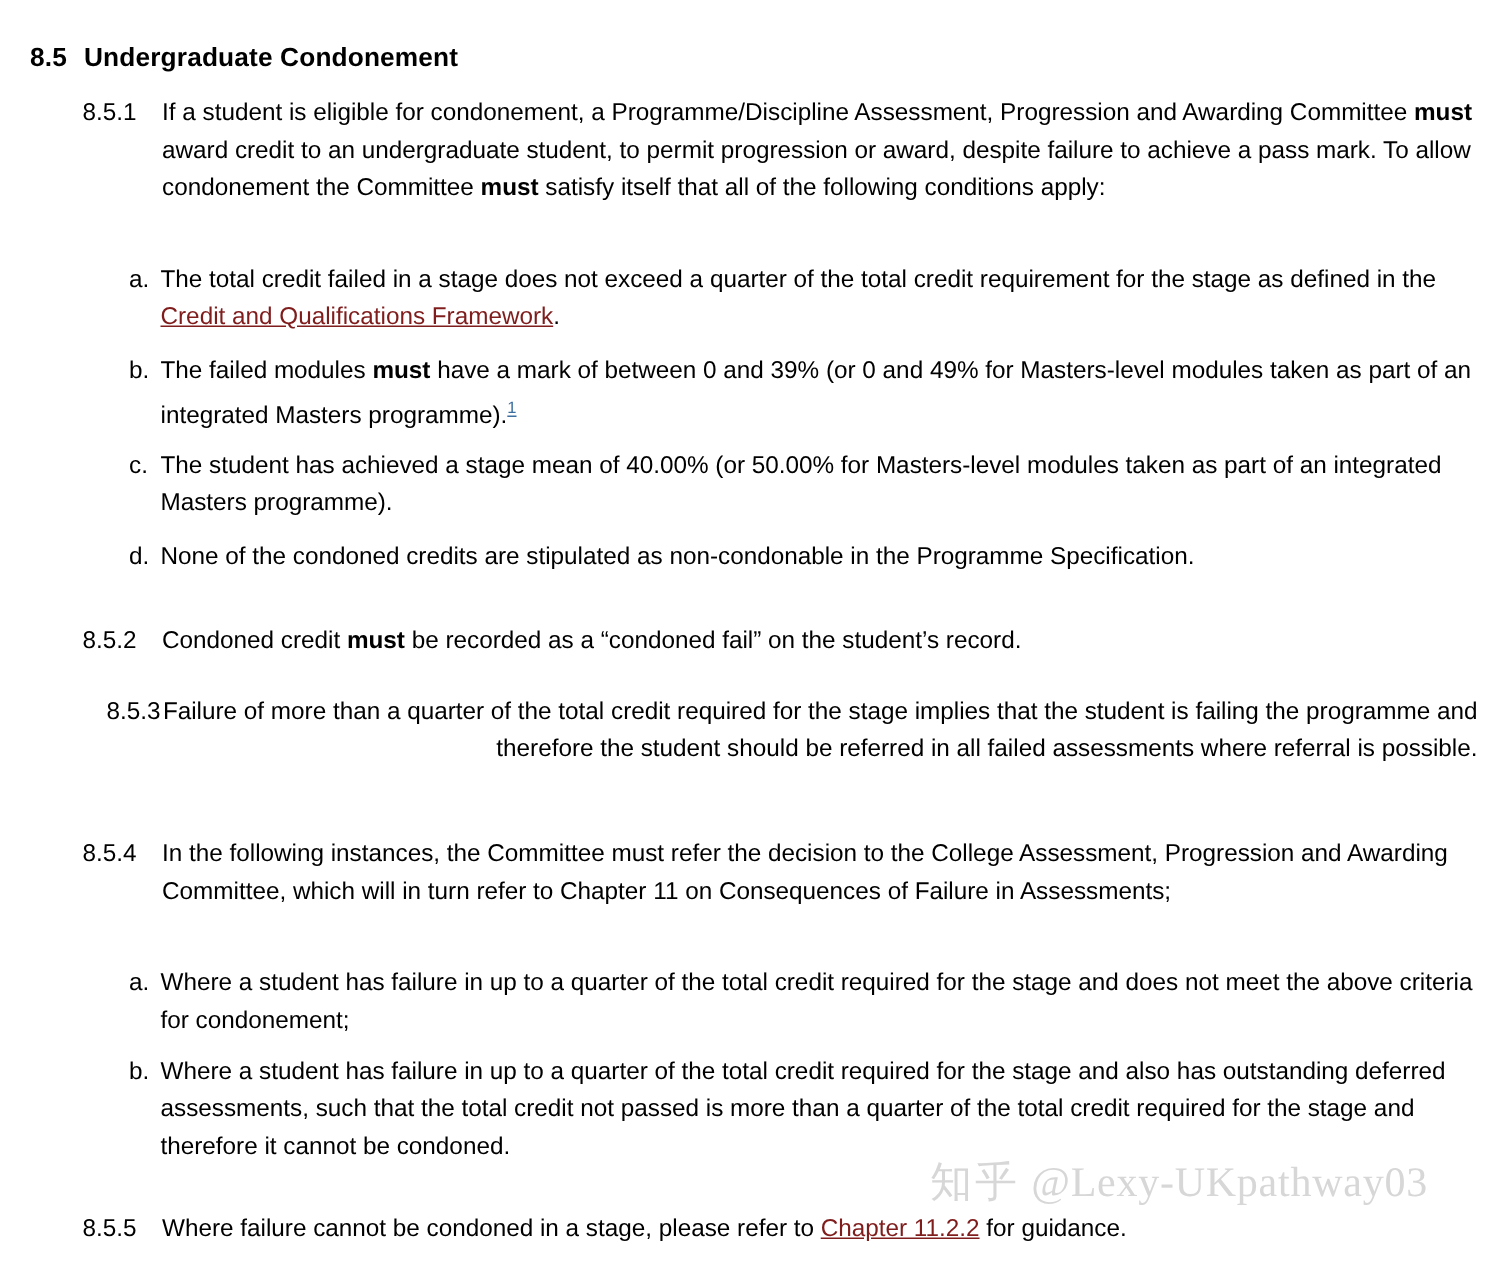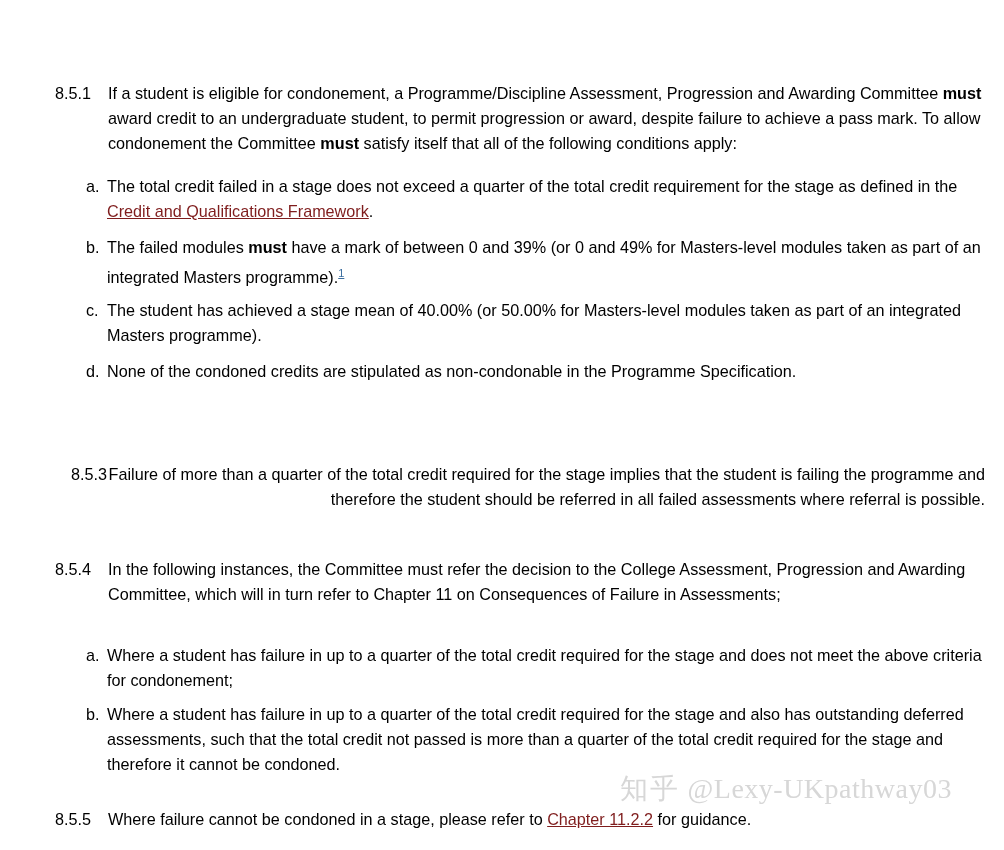--- a/index.html
+++ b/index.html
@@ -109,22 +109,25 @@
     user-select: none;
     font-family: Liberation Serif, serif;
   }
   .watermark .wm-cn { letter-spacing: 2px; }
 </style>
 </head>
 <body>
 
 <div id="page">
 
+  <div class="section-head">
+    <span class="num">8.5</span><span>Undergraduate Condonement</span>
+  </div>
 
-  <div class="clause" style="top:63px;margin-top:18px;">
+  <div class="clause" style="top:63px;">
     <span class="cnum">8.5.1</span>
     <span class="ctext"><span>If a student is eligible for condonement, a Programme/Discipline Assessment, Progression and Awarding Committee </span><strong>must</strong><span> award credit to an undergraduate student, to permit progression or award, despite failure to achieve a pass mark. To allow condonement the Committee </span><strong>must</strong><span> satisfy itself that all of the following conditions apply:</span></span>
   </div>
 
   <div class="lettered" style="top:174px;">
     <span class="lnum">a.</span>
     <span class="ltext"><span>The total credit failed in a stage does not exceed a quarter of the total credit requirement for the stage as defined in the </span><a class="doclink" href="#">Credit and Qualifications Framework</a><span>.</span></span>
   </div>
 
   <div class="lettered loose" style="top:232px;">
@@ -135,20 +138,24 @@
   <div class="lettered" style="top:298px;">
     <span class="lnum">c.</span>
     <span class="ltext">The student has achieved a stage mean of 40.00% (or 50.00% for Masters-level modules taken as part of an integrated Masters programme).</span>
   </div>
 
   <div class="lettered" style="top:359px;">
     <span class="lnum">d.</span>
     <span class="ltext">None of the condoned credits are stipulated as non-condonable in the Programme Specification.</span>
   </div>
 
+  <div class="clause" style="top:415px;">
+    <span class="cnum">8.5.2</span>
+    <span class="ctext"><span>Condoned credit </span><strong>must</strong><span> be recorded as a “condoned fail” on the student’s record.</span></span>
+  </div>
 
   <div class="clause" style="top:462px;text-align:right;">
     <span class="cnum">8.5.3</span>
     <span class="ctext">Failure of more than a quarter of the total credit required for the stage implies that the student is failing the programme and therefore the student should be referred in all failed assessments where referral is possible.</span>
   </div>
 
   <div class="clause" style="top:557px;">
     <span class="cnum">8.5.4</span>
     <span class="ctext">In the following instances, the Committee must refer the decision to the College Assessment, Progression and Awarding Committee, which will in turn refer to Chapter 11 on Consequences of Failure in Assessments;</span>
   </div>

